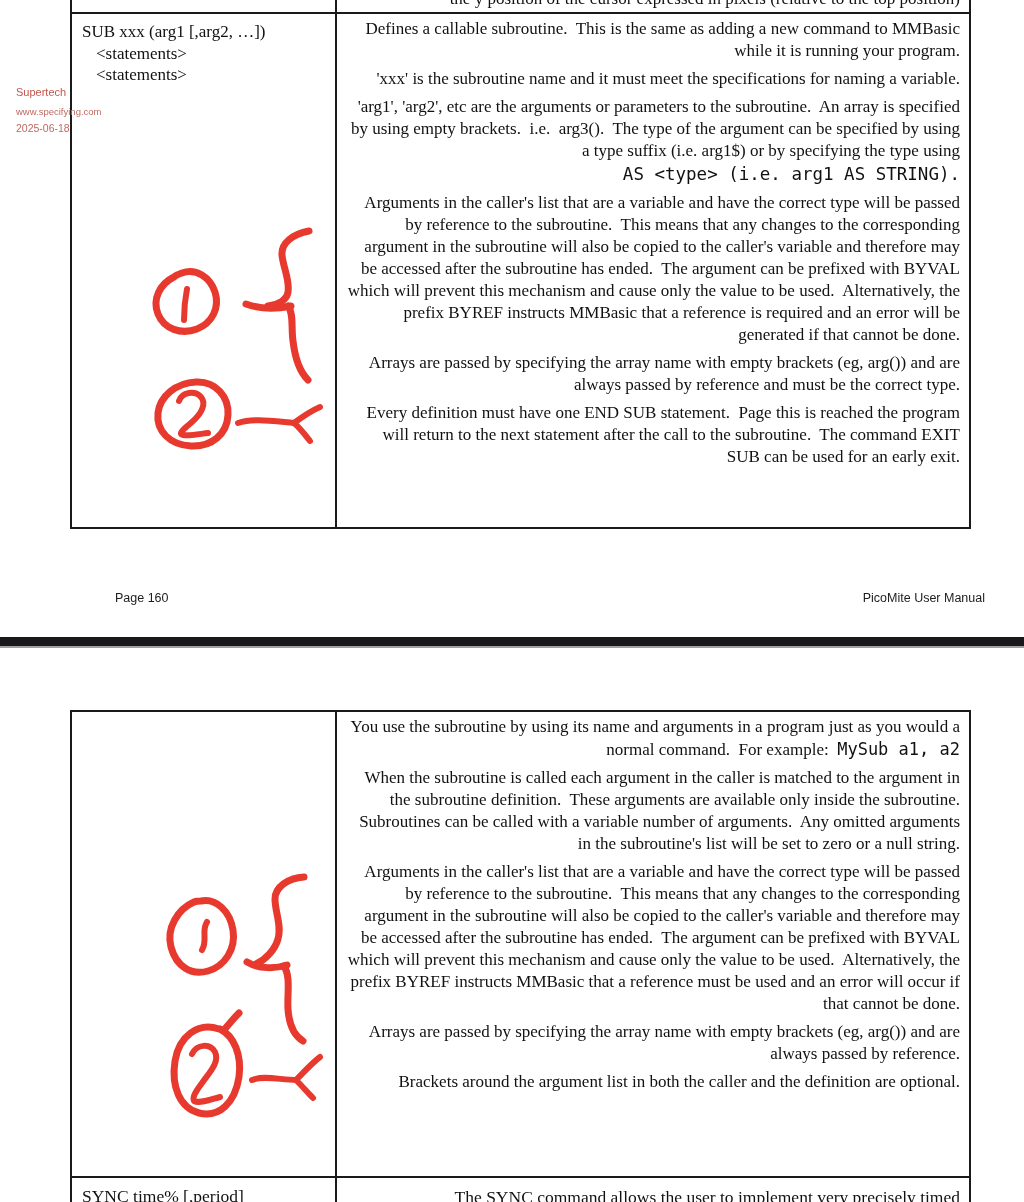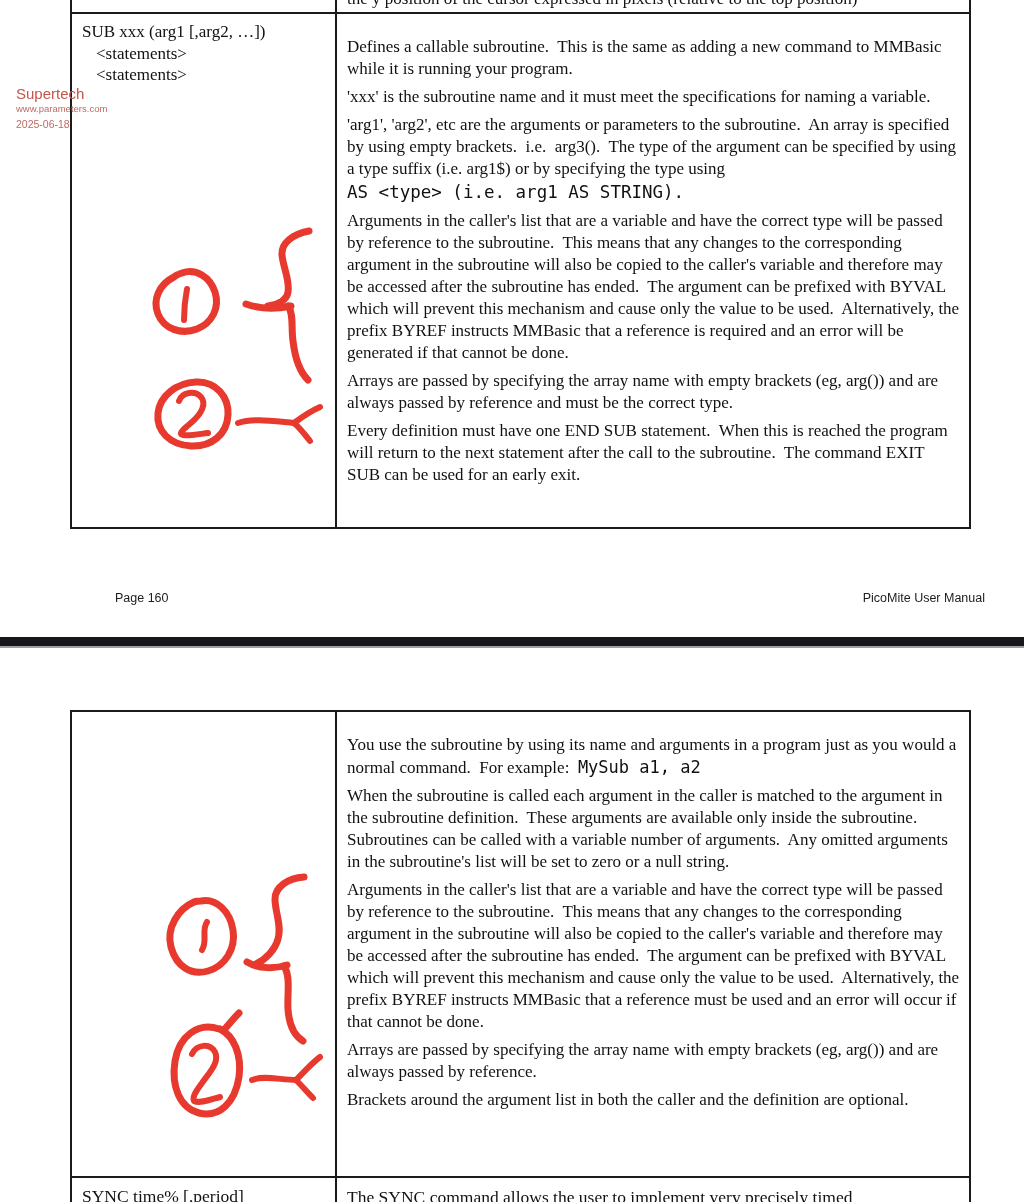--- a/index.html
+++ b/index.html
@@ -31,23 +31,24 @@
   .cell-left {
     width: 263px;
     flex: 0 0 263px;
     padding: 7px 6px 0 10px;
     font-size: 17px;
     line-height: 21.5px;
   }
   .cell-right {
     flex: 1 1 auto;
     border-left: 2px solid #1a1a1a;
-    padding: 22px 9px 0 10px;
+    padding: 4px 9px 0 10px;
     font-size: 17px;
     line-height: 22px;
+    text-align: right;
   }
 
   .partial-row { height: 14px; border-bottom: 2px solid #1a1a1a; }
   .partial-row .cell-right { overflow: hidden; padding-top: 0; }
   .partial-row .clip-line { display: block; margin-top: -12px; white-space: nowrap; }
 
   .sub-row { height: 513px; }
   .usage-row { height: 466px; border-bottom: 2px solid #1a1a1a; }
   .sync-row { height: 78px; }
   .sync-row .cell-left, .sync-row .cell-right { padding-top: 8px; font-size: 17.5px; }
@@ -94,21 +95,21 @@
   }
 
   
   .watermark {
     position: absolute;
     left: 16px; top: 86px;
     z-index: 3;
     font-family: "Liberation Sans", sans-serif;
     line-height: 1.1;
   }
-  .wm-name { font-size: 15px; color: #c2564c; margin-bottom: 1px; }
+  .wm-name { font-size: 11px; color: #c2564c; margin-bottom: 9px; }
   .wm-url  { font-size: 9.5px;  color: #bd6a61; margin-bottom: 5px; }
   .wm-date { font-size: 10.5px; color: #bd6a61; }
 
   
   .annotation-layer {
     position: absolute;
     left: 0; top: 0;
     width: 1024px; height: 1202px;
     z-index: 4;
     pointer-events: none;
@@ -139,21 +140,21 @@
         <span class="syntax-line">SUB xxx (arg1 [,arg2, …])</span>
         <span class="syntax-line syntax-indent">&lt;statements&gt;</span>
         <span class="syntax-line syntax-indent">&lt;statements&gt;</span>
       </div>
       <div class="cell-right">
         <div class="para"><span>Defines a callable subroutine.  This is the same as adding a new command to MMBasic while it is running your program.</span></div>
         <div class="para"><span>'xxx' is the subroutine name and it must meet the specifications for naming a variable.</span></div>
         <div class="para"><span>'arg1', 'arg2', etc are the arguments or parameters to the subroutine.  An array is specified by using empty brackets.  i.e.  arg3().  The type of the argument can be specified by using a type suffix (i.e. arg1$) or by specifying the type using</span><span class="mono-block">AS &lt;type&gt; (i.e. arg1 AS STRING).</span></div>
         <div class="para"><span>Arguments in the caller's list that are a variable and have the correct type will be passed by reference to the subroutine.  This means that any changes to the corresponding argument in the subroutine will also be copied to the caller's variable and therefore may be accessed after the subroutine has ended.  The argument can be prefixed with BYVAL which will prevent this mechanism and cause only the value to be used.  Alternatively, the prefix BYREF instructs MMBasic that a reference is required and an error will be generated if that cannot be done.</span></div>
         <div class="para"><span>Arrays are passed by specifying the array name with empty brackets (eg, arg()) and are always passed by reference and must be the correct type.</span></div>
-        <div class="para"><span>Every definition must have one END SUB statement.  When this is reached the program will return to the next statement after the call to the subroutine.  The command EXIT SUB can be used for an early exit.</span></div>
+        <div class="para"><span>Every definition must have one END SUB statement.  Page this is reached the program will return to the next statement after the call to the subroutine.  The command EXIT SUB can be used for an early exit.</span></div>
       </div>
     </div>
   </div>
 
   <div class="footer">
     <span>Page 160</span>
     <span>PicoMite User Manual</span>
   </div>
 
   <div class="page-break-bar"></div>
@@ -174,21 +175,21 @@
         <span class="syntax-line">SYNC time% [,period]</span>
       </div>
       <div class="cell-right">
         <div class="para"><span>The SYNC command allows the user to implement very precisely timed</span></div>
       </div>
     </div>
   </div>
 
   <div class="watermark">
     <div class="wm-name">Supertech</div>
-    <div class="wm-url">www.parameters.com</div>
+    <div class="wm-url">www.specifying.com</div>
     <div class="wm-date">2025-06-18</div>
   </div>
 
   <svg class="annotation-layer" viewBox="0 0 1024 1202" xmlns="http://www.w3.org/2000/svg">
 
     <g>
       <path class="pen-heavy" d="M 174 277 C 160 284 152 299 158 314 C 164 329 181 335 197 329 C 212 323 220 308 215 292 C 210 277 196 268 182 273 C 179 274 176 275 174 277"></path>
       <path class="pen-light" d="M 187 289 C 185 299 184 310 184 320"></path>
     </g>
 

